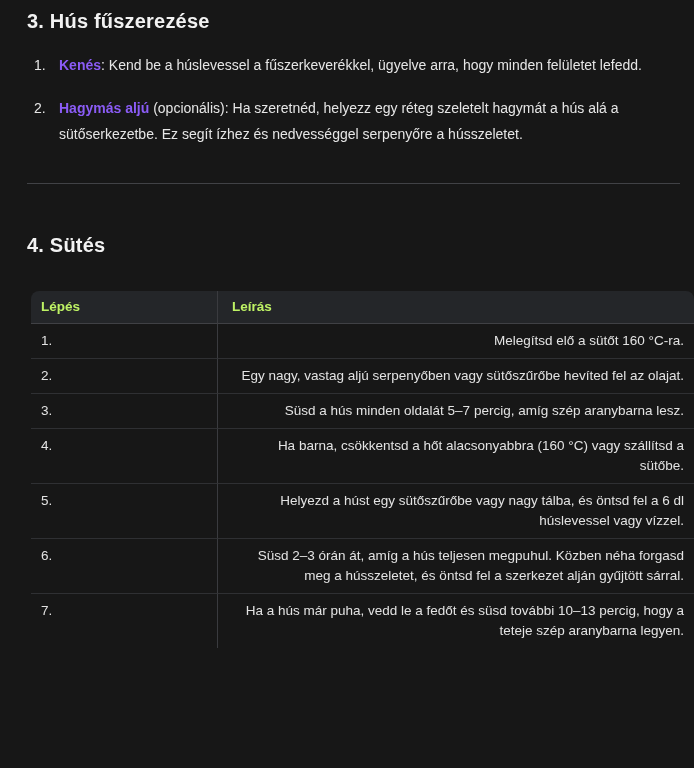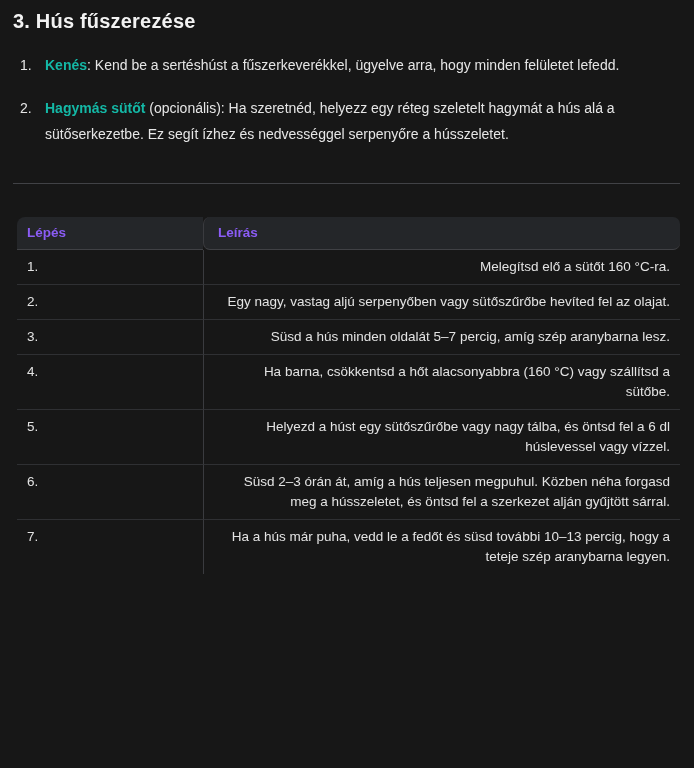--- a/index.html
+++ b/index.html
@@ -17,21 +17,21 @@
     margin: 0; padding: 0;
   }
   body {
     width: 694px; height: 768px;
     overflow: hidden;
     background: var(--page-bg);
     color: var(--text-color);
     font-family: "Liberation Sans", "DejaVu Sans", sans-serif;
   }
   .content {
-    padding: 8px 14px 0 13px;
+    padding: 8px 14px 0 27px;
   }
   h2.section-heading {
     margin: 0;
     font-size: 20px;
     line-height: 26px;
     font-weight: 700;
     color: var(--heading-color);
     letter-spacing: 0.2px;
   }
   h2.second {
@@ -48,51 +48,50 @@
     display: flex;
     margin-bottom: 17px;
   }
   ol.steps li:last-child { margin-bottom: 0; }
   .li-num {
     flex: 0 0 auto;
     min-width: 14px;
     margin-right: 11px;
   }
   .li-body { flex: 1 1 auto; max-width: 630px; }
-  .li-body strong { font-weight: 700; color: #14b8a6; }
+  .li-body strong { font-weight: 700; color: #8b5cf6; }
   hr.divider {
     border: none;
     border-top: 1px solid var(--hr-color);
     margin: 36px 0 0 0;
   }
   table.steps-table {
     border-collapse: separate;
     border-spacing: 0;
     width: 663px;
     margin: 33px 0 0 4px;
     font-size: 13.5px;
     line-height: 20px;
     color: #e3e3e3;
   }
   table.steps-table th {
     background: var(--table-header-bg);
     font-weight: 700;
     text-align: left;
     padding: 6px 10px;
     border-bottom: 1px solid var(--header-border-color);
-    color: #8b5cf6;
+    color: #bef264;
   }
   table.steps-table th.col-step {
     width: 186px;
     border-top-left-radius: 8px;
   }
   table.steps-table th.col-desc {
     border-top-right-radius: 8px;
     padding-left: 14px;
-    border-radius: 7px;
   }
   table.steps-table td {
     vertical-align: top;
     padding: 7px 10px;
   }
   table.steps-table td.desc-cell {
     padding-left: 14px;
     text-align: right;
   }
   table.steps-table th + th,
@@ -106,30 +105,31 @@
 </head>
 <body>
 
 <div class="content">
 
   <h2 class="section-heading">3. Hús fűszerezése</h2>
 
   <ol class="steps">
     <li>
       <span class="li-num">1.</span>
-      <span class="li-body"><strong>Kenés</strong><span>: Kend be a sertéshúst a fűszerkeverékkel, ügyelve arra, hogy minden felületet lefedd.</span></span>
+      <span class="li-body"><strong>Kenés</strong><span>: Kend be a húslevessel a fűszerkeverékkel, ügyelve arra, hogy minden felületet lefedd.</span></span>
     </li>
     <li>
       <span class="li-num">2.</span>
-      <span class="li-body"><strong>Hagymás sütőt</strong><span> (opcionális): Ha szeretnéd, helyezz egy réteg szeletelt hagymát a hús alá a sütőserkezetbe. Ez segít ízhez és nedvességgel serpenyőre a hússzeletet.</span></span>
+      <span class="li-body"><strong>Hagymás aljú</strong><span> (opcionális): Ha szeretnéd, helyezz egy réteg szeletelt hagymát a hús alá a sütőserkezetbe. Ez segít ízhez és nedvességgel serpenyőre a hússzeletet.</span></span>
     </li>
   </ol>
 
   <hr class="divider">
 
+  <h2 class="section-heading second">4. Sütés</h2>
 
   <table class="steps-table">
     <thead>
       <tr>
         <th class="col-step">Lépés</th>
         <th class="col-desc">Leírás</th>
       </tr>
     </thead>
     <tbody>
       <tr>

